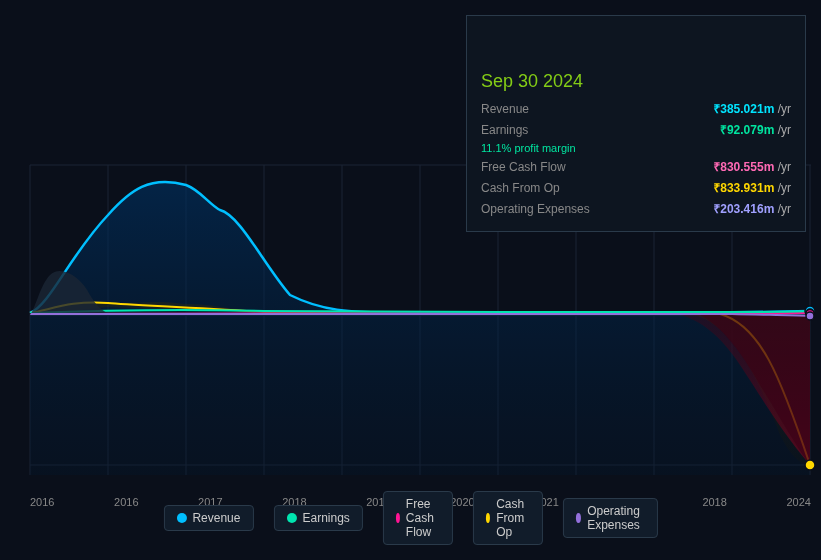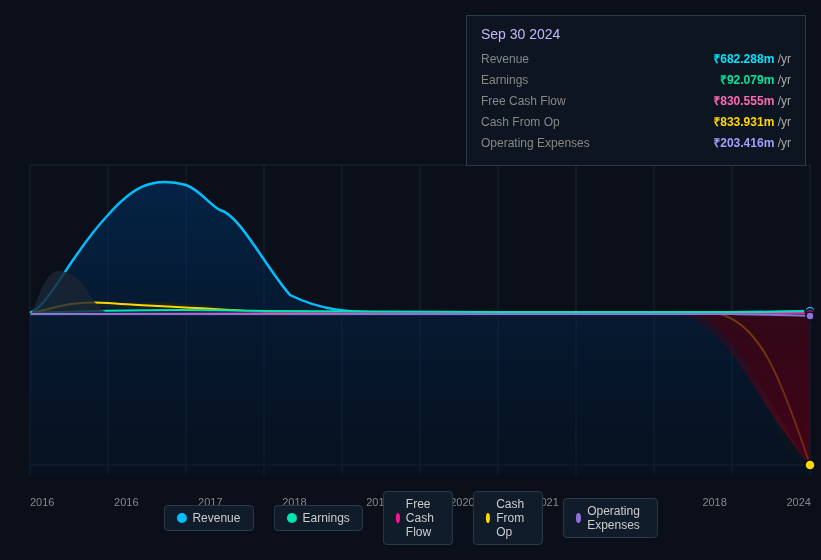--- a/index.html
+++ b/index.html
@@ -24,23 +24,24 @@
       top: 15px;
       right: 15px;
       background: #0d1520;
       border: 1px solid #2a3a4a;
       padding: 10px 14px;
       min-width: 340px;
       z-index: 10;
     }
 
     .tooltip-date {
-      font-size: 14px;
-      color: #c4b5fd;
+      font-size: 18px;
+      color: #84cc16;
       margin-bottom: 8px;
+      margin-top: 45px;
     }
 
     .tooltip-row {
       display: flex;
       justify-content: space-between;
       align-items: center;
       margin-bottom: 4px;
       font-size: 12px;
     }
 
@@ -158,32 +159,33 @@
 <body>
 
 <div class="chart-container">
 
   <div class="tooltip-box">
     <div class="tooltip-date">Sep 30 2024</div>
 
     <div class="tooltip-row">
       <span class="tooltip-label">Revenue</span>
       <span class="tooltip-value">
-        <span>₹682.288m</span>
+        <span>₹385.021m</span>
         <span style="color:#aaa;font-weight:normal">/yr</span>
       </span>
     </div>
 
     <div class="tooltip-row">
       <span class="tooltip-label">Earnings</span>
       <span class="tooltip-value earnings">
         <span>₹92.079m</span>
         <span style="color:#aaa;font-weight:normal">/yr</span>
       </span>
     </div>
+    <div class="tooltip-sub">11.1% profit margin</div>
 
     <div class="tooltip-row">
       <span class="tooltip-label">Free Cash Flow</span>
       <span class="tooltip-value fcf">
         <span>₹830.555m</span>
         <span style="color:#aaa;font-weight:normal">/yr</span>
       </span>
     </div>
 
     <div class="tooltip-row">

